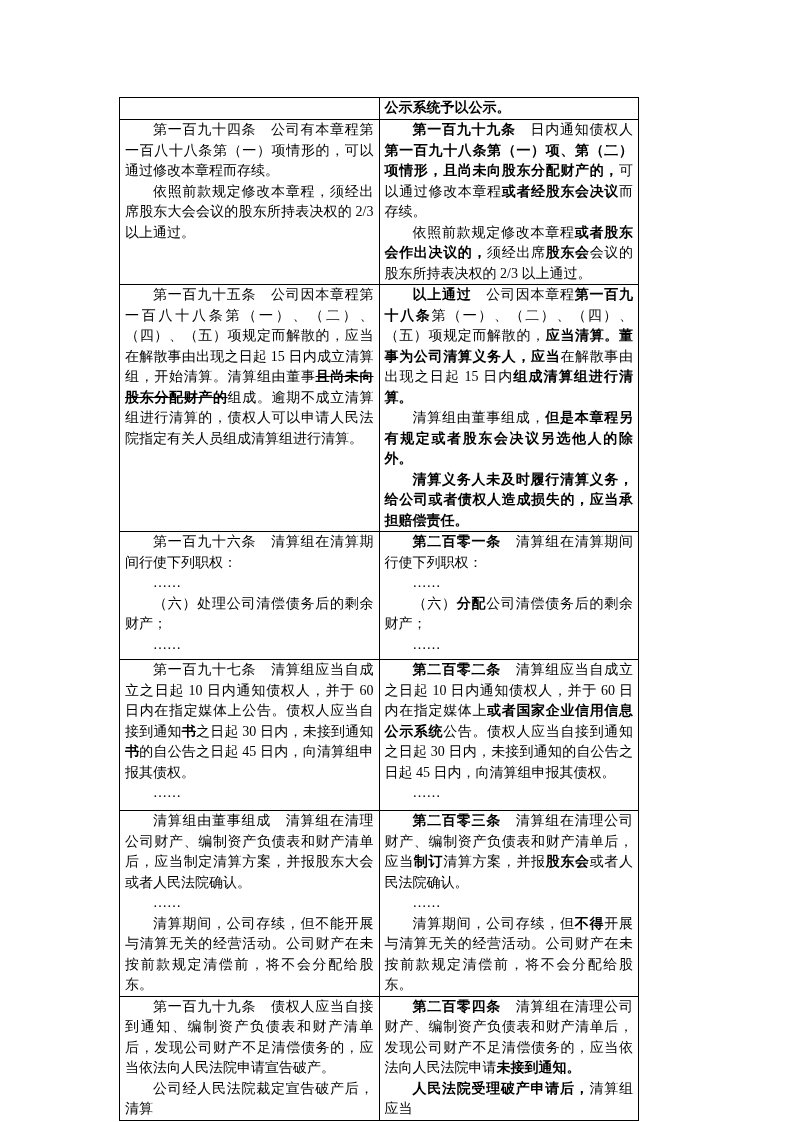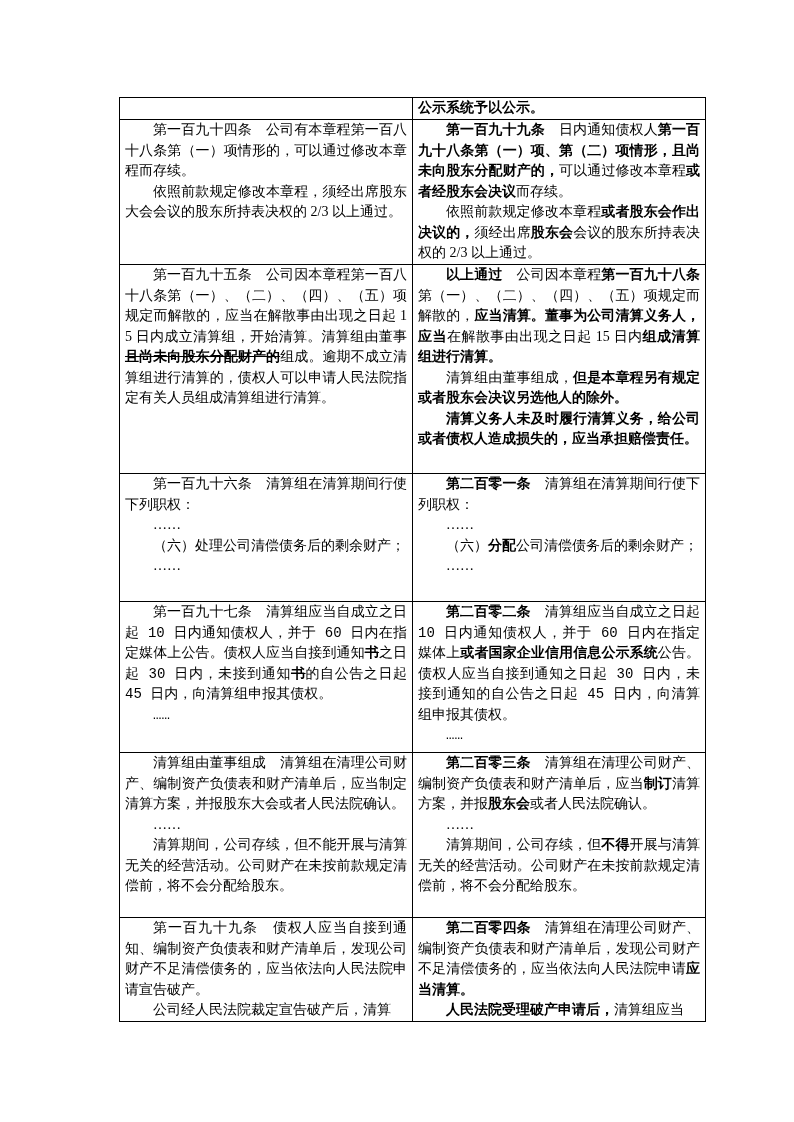--- a/index.html
+++ b/index.html
@@ -13,38 +13,38 @@
     height: 1122px;
     background: #ffffff;
     overflow: hidden;
     font-family: "Liberation Serif", serif;
     color: #000000;
   }
   table.law-table {
     position: absolute;
     left: 119px;
     top: 97px;
-    width: 587px;
+    width: 520px;
     border-collapse: collapse;
     table-layout: fixed;
   }
   table.law-table td {
     border: 1px solid #000000;
     vertical-align: top;
     padding: 0 5px;
     font-size: 14px;
     line-height: 20.5px;
     overflow: hidden;
   }
   
   tr.row-0 td { height: 21px; }
   tr.row-1 td { height: 144px; margin-top: 10px; }
   tr.row-2 td { height: 208px; }
   tr.row-3 td { height: 127px; }
-  tr.row-4 td { height: 150px; font-family: Liberation Mono, monospace; }
+  tr.row-4 td { height: 150px; }
   tr.row-5 td { height: 164px; }
   tr.row-6 td { height: 103px; }
   td p {
     margin: 0;
     text-align: justify;
     text-justify: inter-ideograph;
     word-break: break-all;
   }
   td p.indent { text-indent: 28px; }
   .run-added { font-weight: bold; }
@@ -117,19 +117,19 @@
             <p class="indent"><span>……</span></p>
             <p class="indent"><span>清算期间，公司存续，但</span><span class="run-added">不得</span><span>开展与清算无关的经营活动。公司财产在未按前款规定清偿前，将不会分配给股东。</span></p>
           </td>
         </tr>
         <tr class="row-6">
           <td>
             <p class="indent"><span>第一百九十九条　债权人应当自接到通知、编制资产负债表和财产清单后，发现公司财产不足清偿债务的，应当依法向人民法院申请宣告破产。</span></p>
             <p class="indent"><span>公司经人民法院裁定宣告破产后，清算</span></p>
           </td>
           <td>
-            <p class="indent"><span class="run-added">第二百零四条</span><span>　清算组在清理公司财产、编制资产负债表和财产清单后，发现公司财产不足清偿债务的，应当依法向人民法院申请</span><span class="run-added">应当清算。</span></p>
+            <p class="indent"><span class="run-added">第二百零四条</span><span>　清算组在清理公司财产、编制资产负债表和财产清单后，发现公司财产不足清偿债务的，应当依法向人民法院申请</span><span class="run-added">未接到通知。</span></p>
             <p class="indent"><span class="run-added">人民法院受理破产申请后，</span><span>清算组应当</span></p>
           </td>
         </tr>
       </tbody>
   </table>
 </div>
 
 </body></html>

